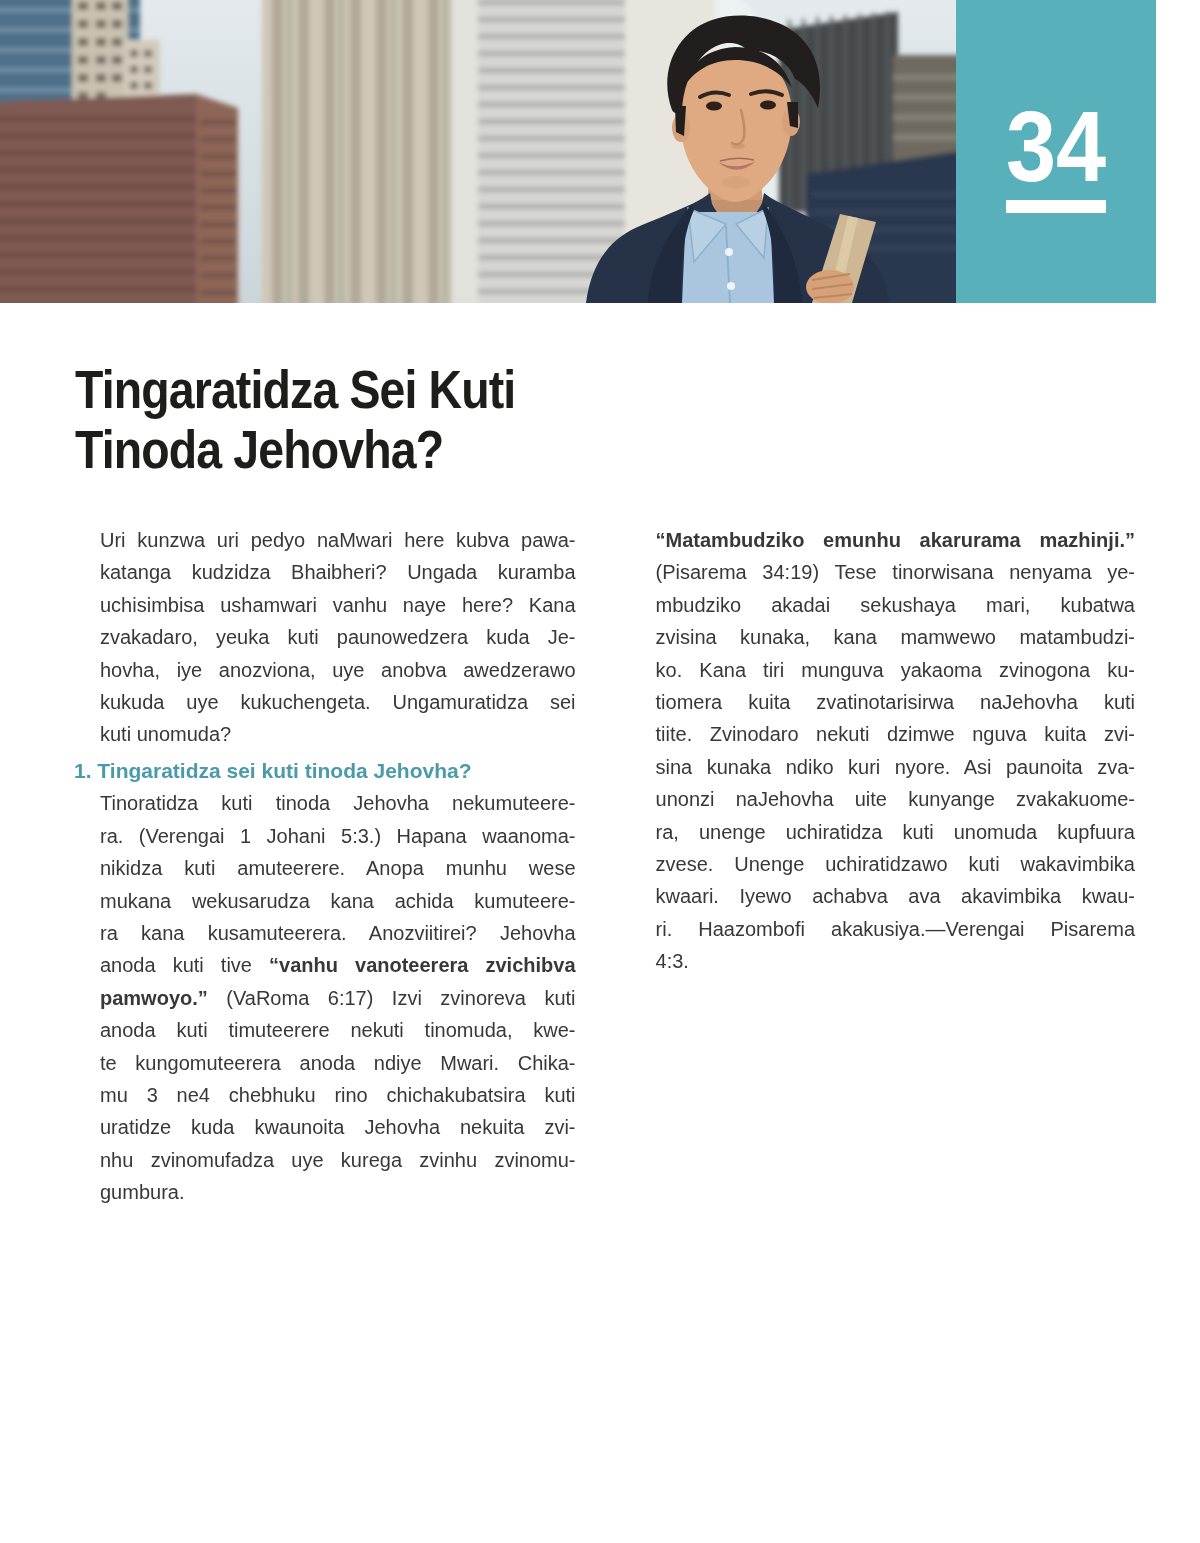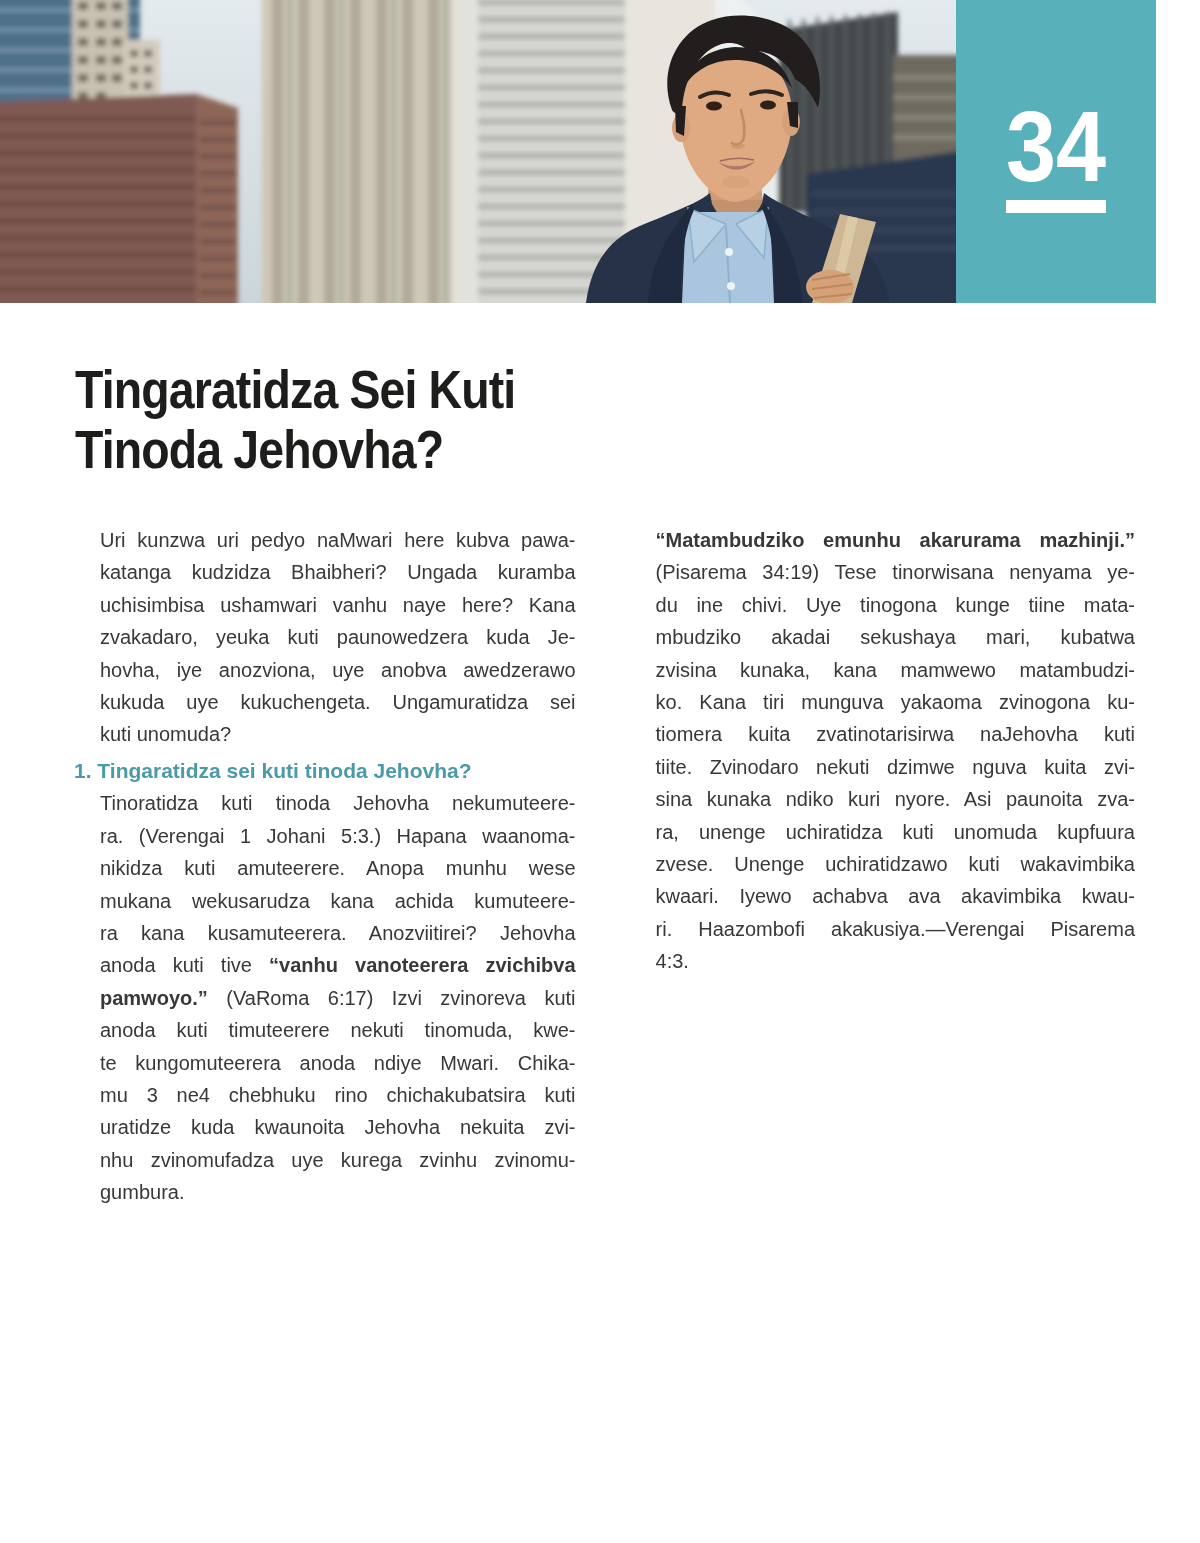--- a/index.html
+++ b/index.html
@@ -285,27 +285,27 @@
           <div class="line">mu 3 ne4 chebhuku rino chichakubatsira kuti</div>
           <div class="line">uratidze kuda kwaunoita Jehovha nekuita zvi-</div>
           <div class="line">nhu zvinomufadza uye kurega zvinhu zvinomu-</div>
           <div class="line">gumbura.</div>
         </div>
     </div>
     <div class="col-right">
       <div class="para">
           <div class="line"><span class="b">“Matambudziko emunhu akarurama mazhinji.”</span></div>
           <div class="line">(Pisarema 34:19) Tese tinorwisana nenyama ye-</div>
-          <div class="line">du ine chivi. Uye tinogona kunge tiine mata-</div>
           <div class="line">mbudziko akadai sekushaya mari, kubatwa</div>
           <div class="line">zvisina kunaka, kana mamwewo matambudzi-</div>
           <div class="line">ko. Kana tiri munguva yakaoma zvinogona ku-</div>
           <div class="line">tiomera kuita zvatinotarisirwa naJehovha kuti</div>
           <div class="line">tiite. Zvinodaro nekuti dzimwe nguva kuita zvi-</div>
           <div class="line">sina kunaka ndiko kuri nyore. Asi paunoita zva-</div>
+          <div class="line">unonzi naJehovha uite kunyange zvakakuome-</div>
           <div class="line">ra, unenge uchiratidza kuti unomuda kupfuura</div>
           <div class="line">zvese. Unenge uchiratidzawo kuti wakavimbika</div>
           <div class="line">kwaari. Iyewo achabva ava akavimbika kwau-</div>
           <div class="line">ri. Haazombofi akakusiya.—Verengai Pisarema</div>
           <div class="line">4:3.</div>
         </div>
     </div>
   </div>
 
 </div>

